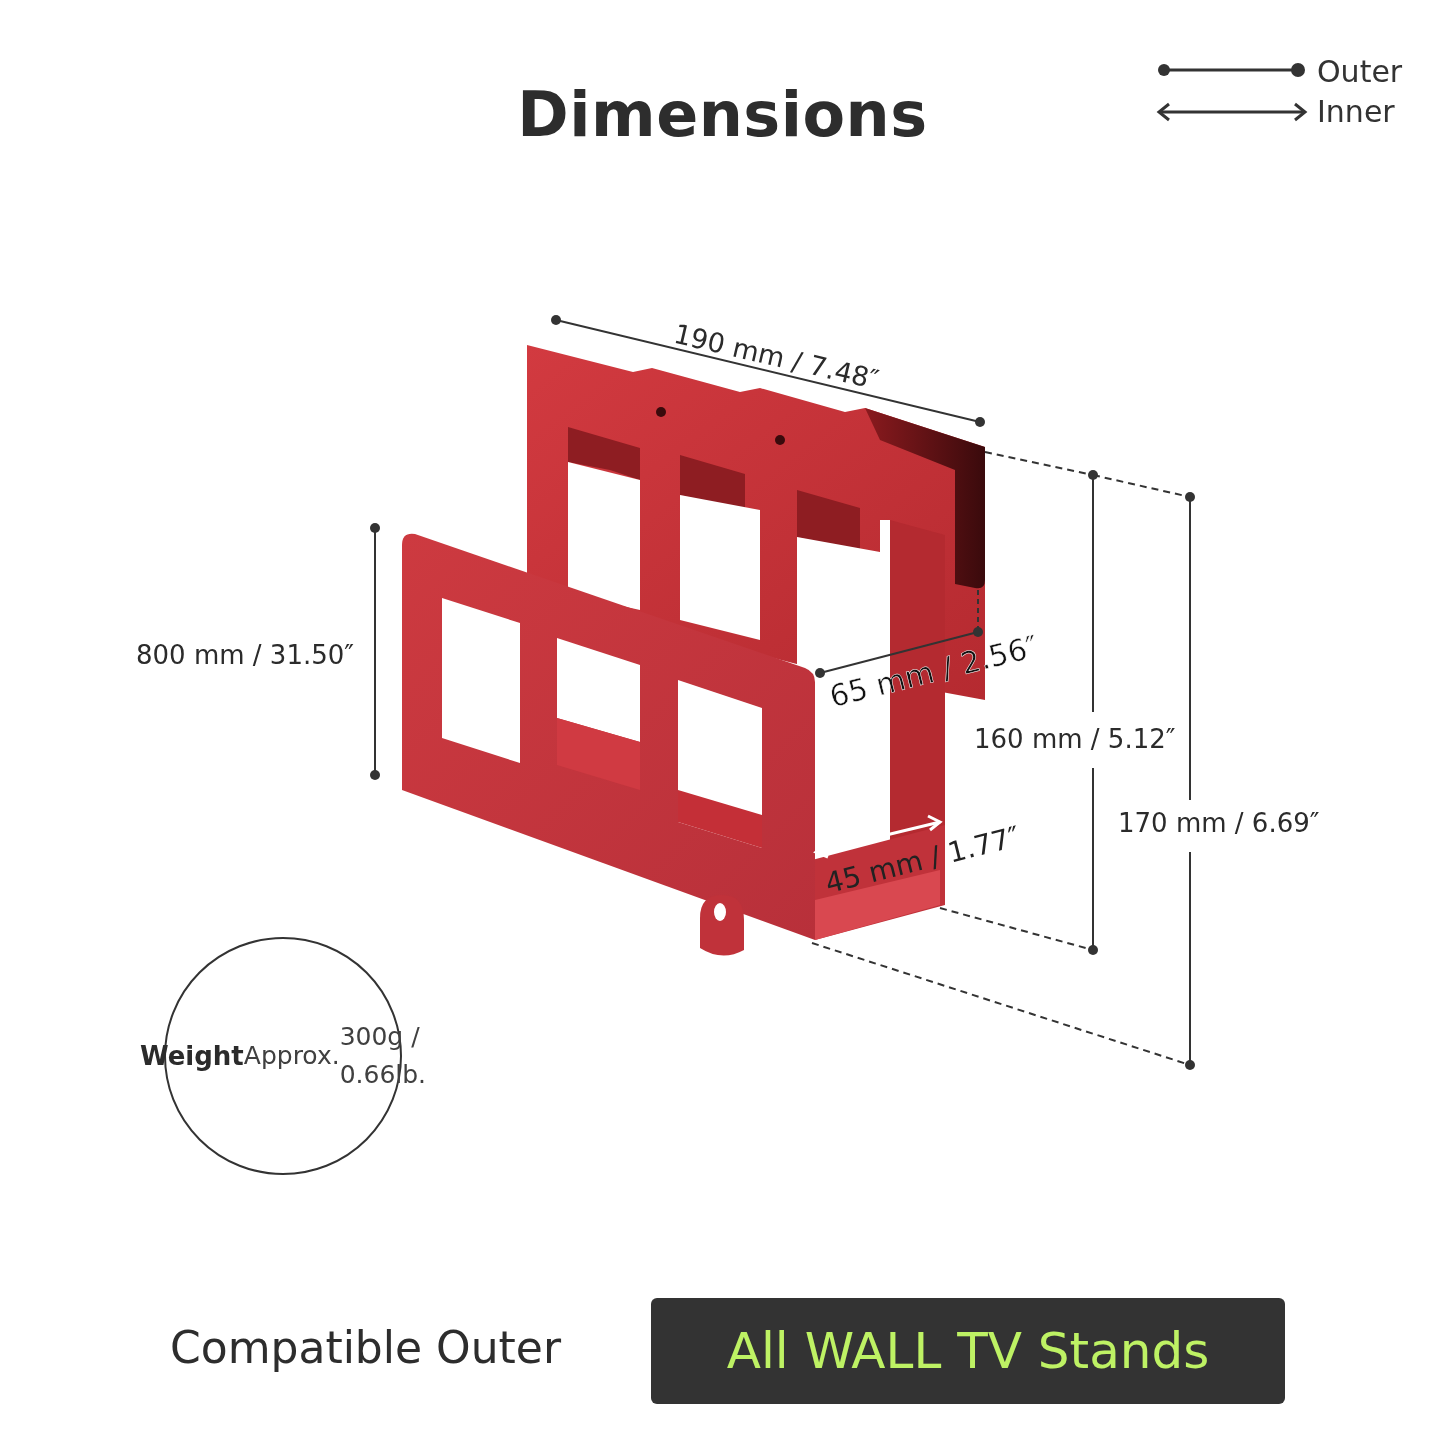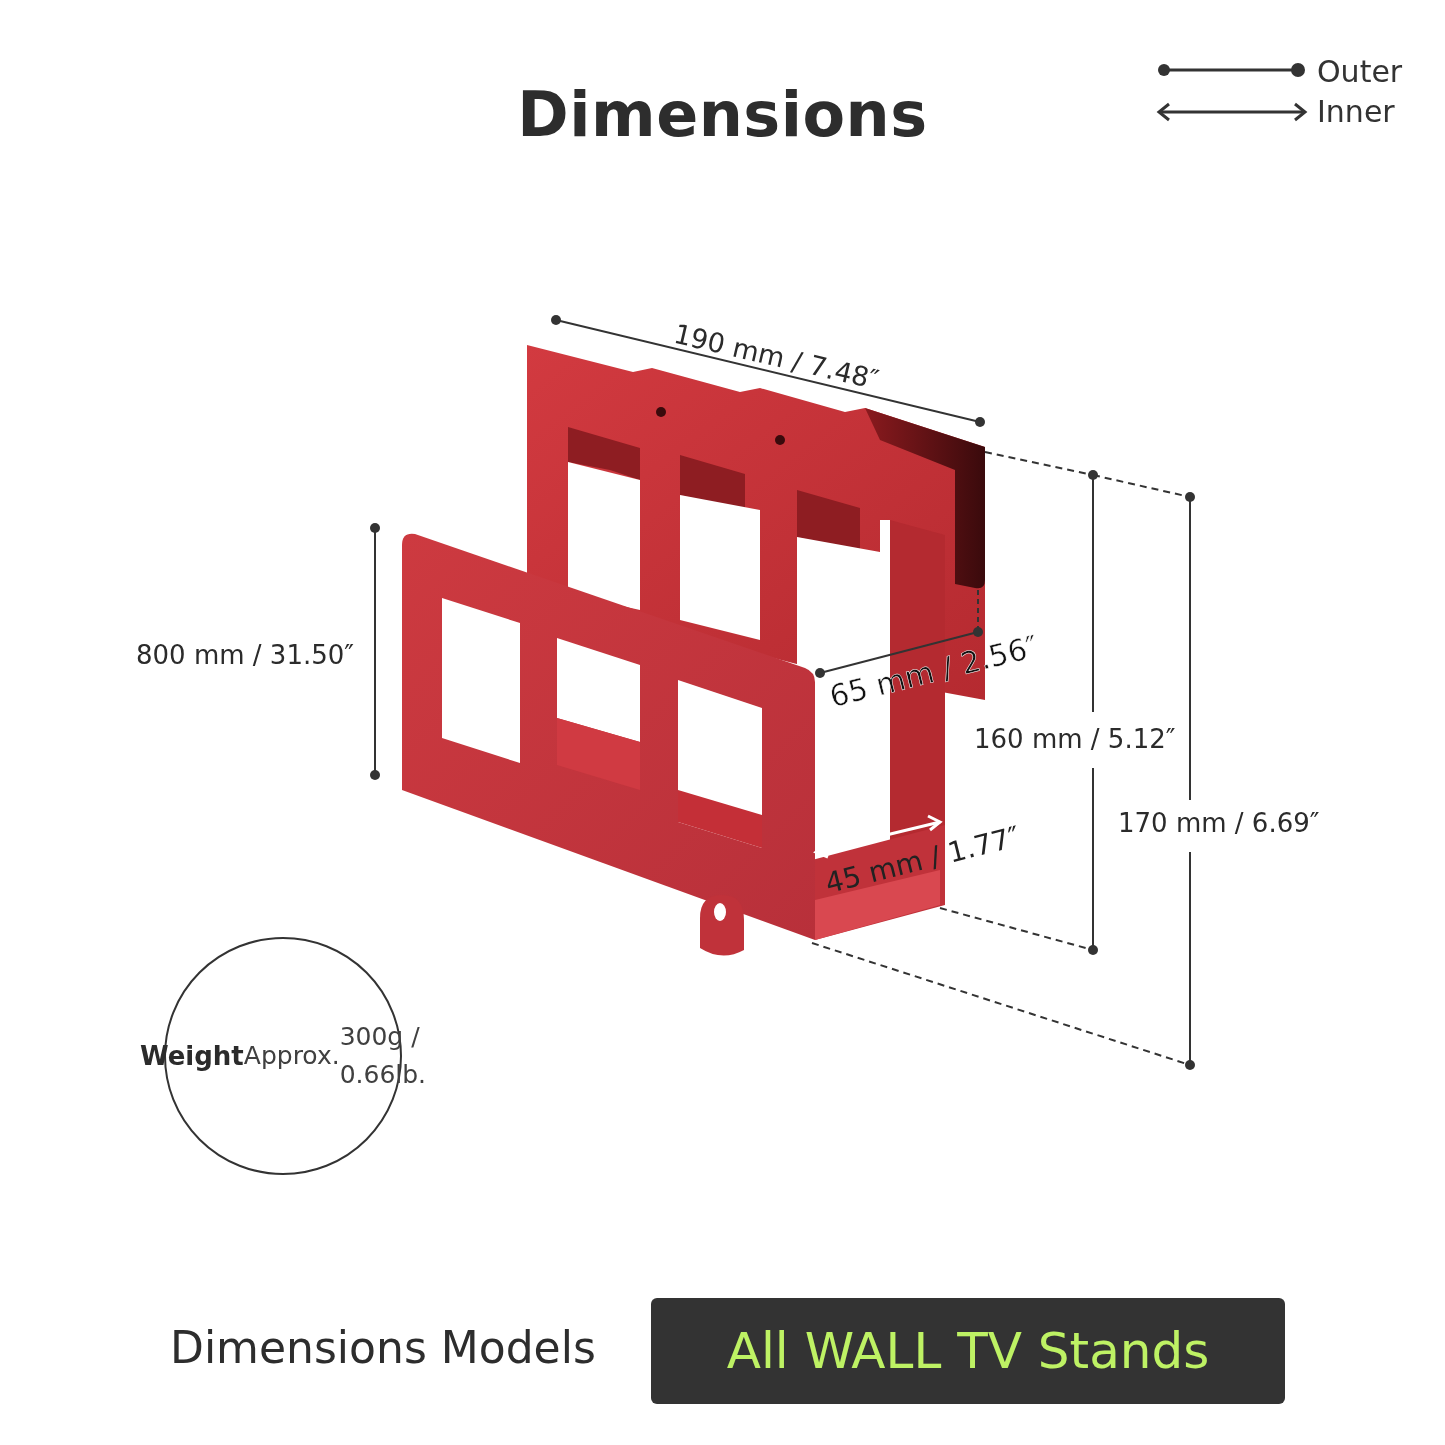--- a/index.html
+++ b/index.html
@@ -149,16 +149,16 @@
 <div class="dim-label" style="left:822px; top:868px; transform: rotate(-14deg); transform-origin: left top; font-size:28px; color:#222;">45 mm / 1.77″</div>
 <div class="dim-label" style="left:974px; top:724px;">160 mm / 5.12″</div>
 <div class="dim-label" style="left:1118px; top:808px;">170 mm / 6.69″</div>
 
 <div class="weight-circle">
   <div class="weight-title">Weight</div>
   <div class="weight-line">Approx.</div>
   <div class="weight-line">300g / 0.66lb.</div>
 </div>
 
-<div class="compat-label">Dimensions Models</div>
+<div class="compat-label">Compatible Outer</div>
 <div class="compat-box">
   <span class="compat-value">All WALL TV Stands</span>
 </div>
 
 </body></html>

